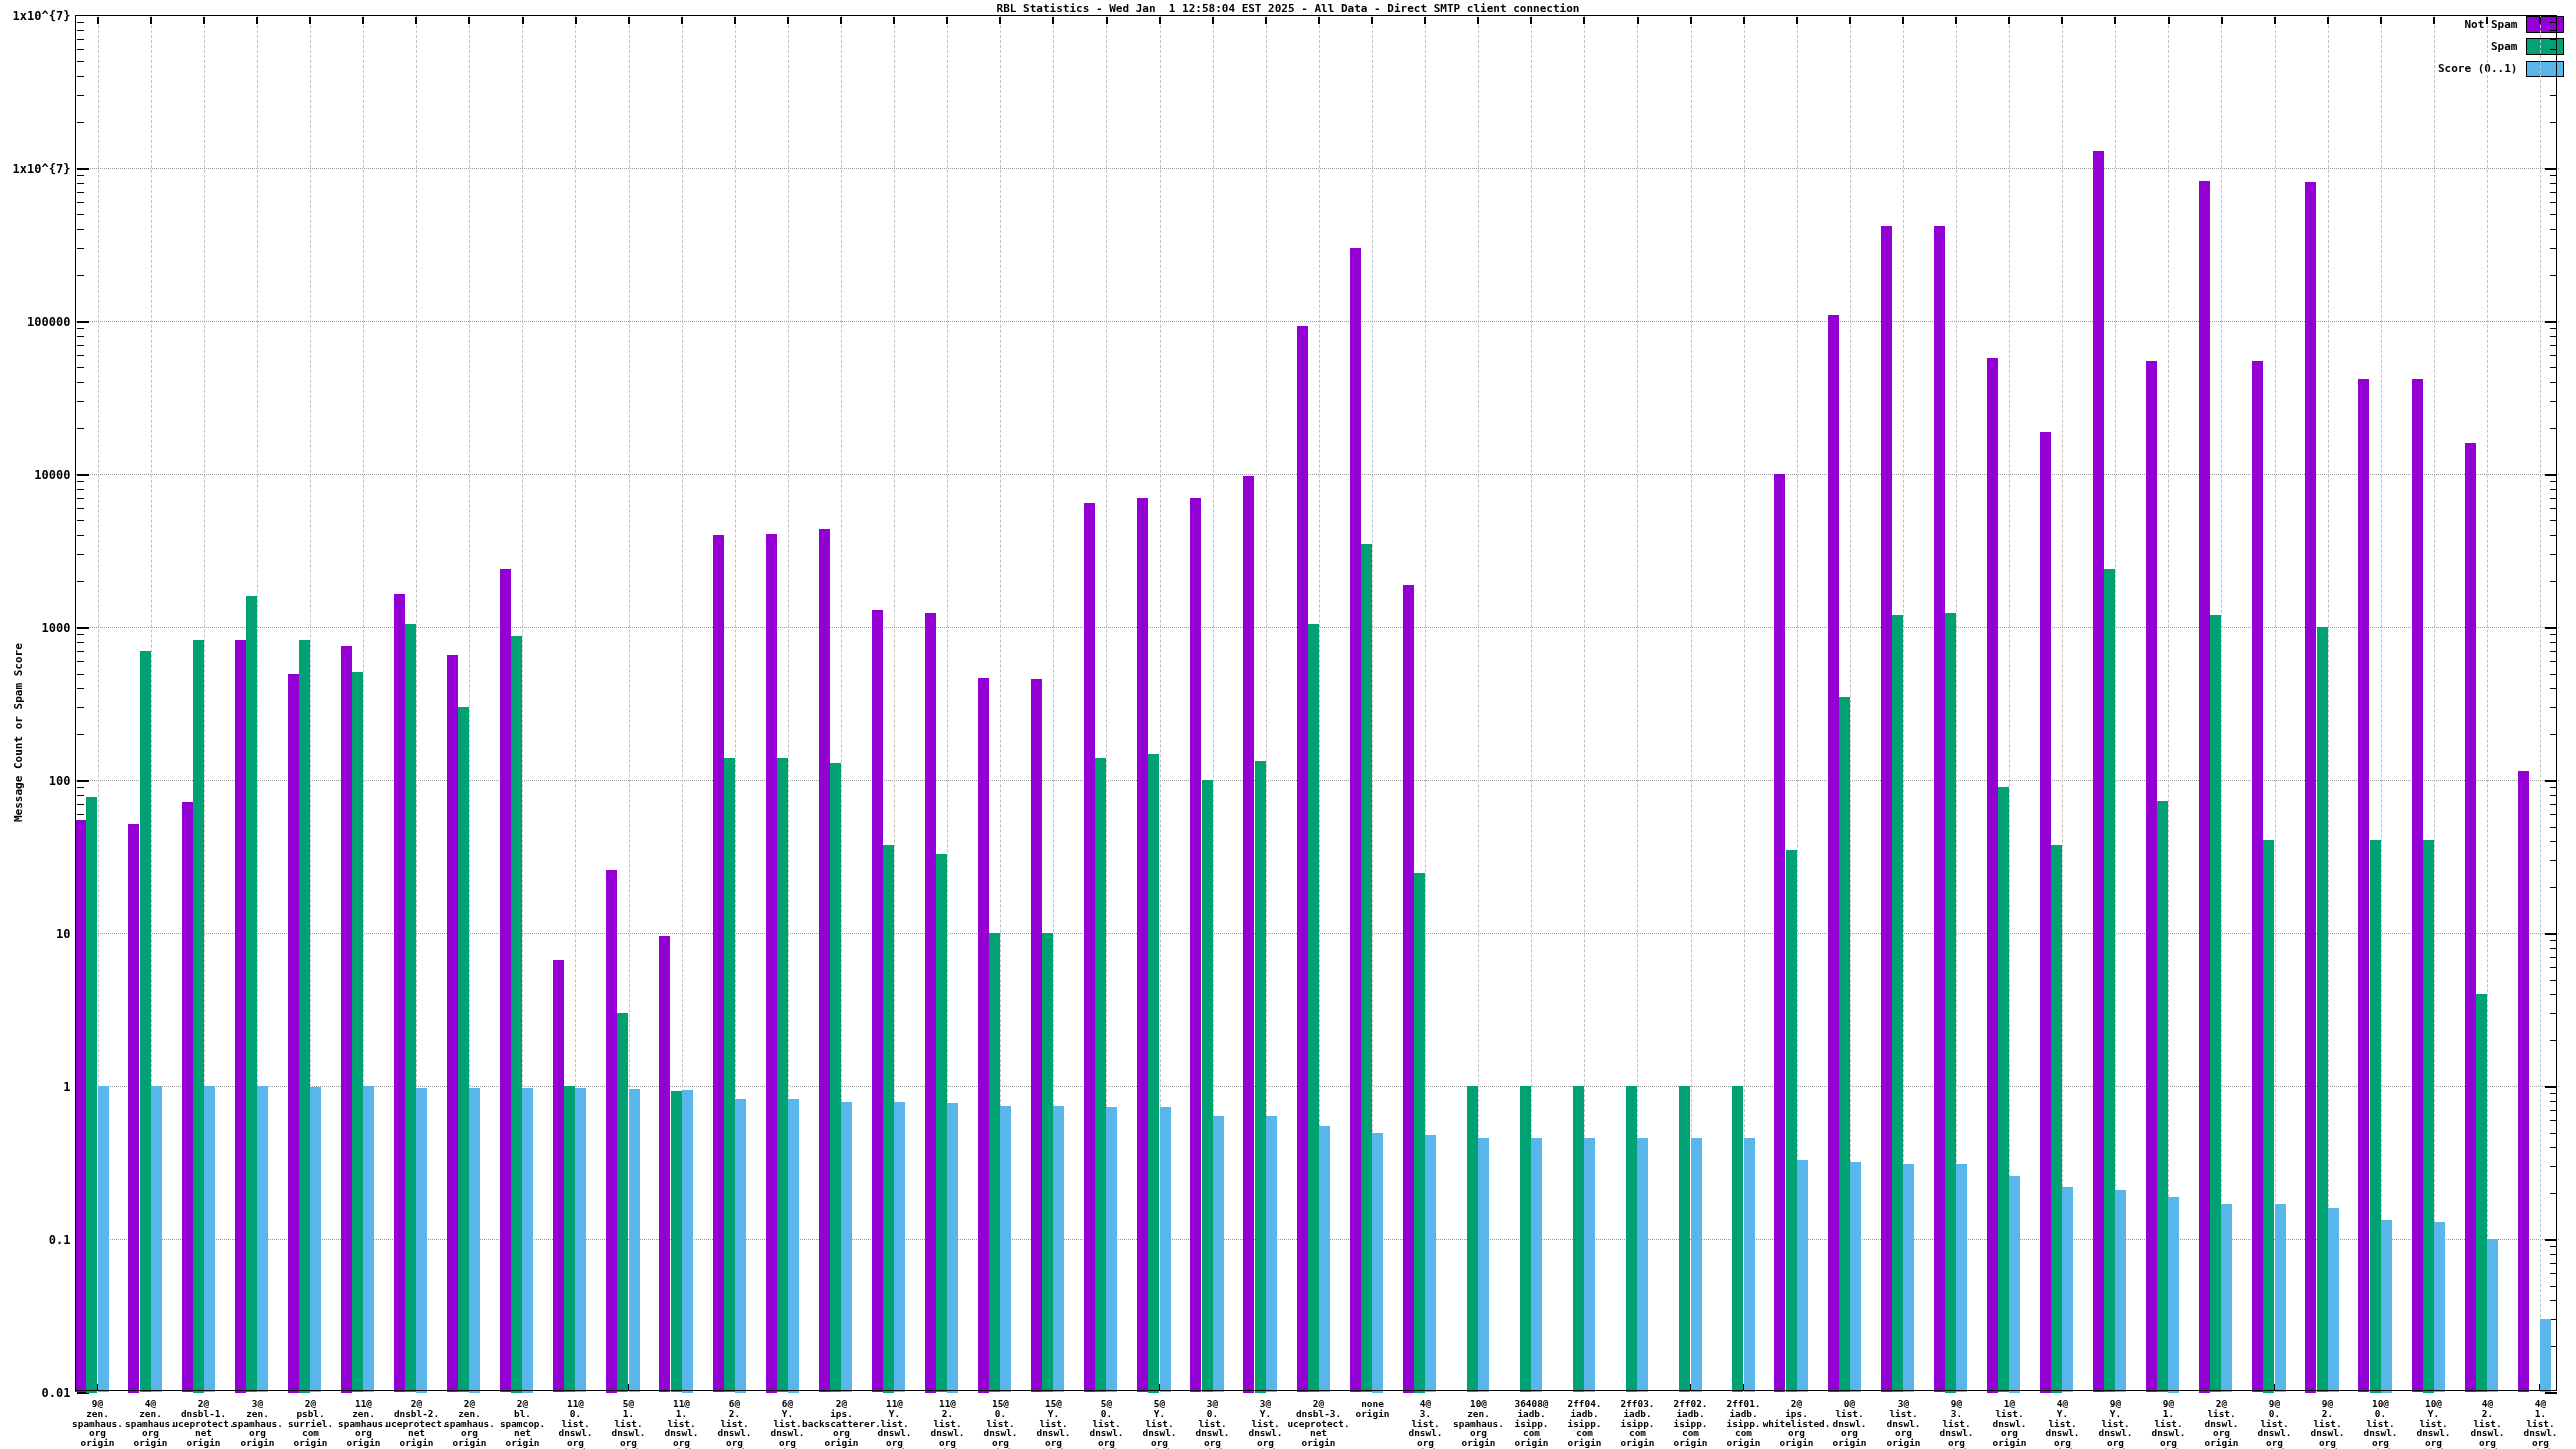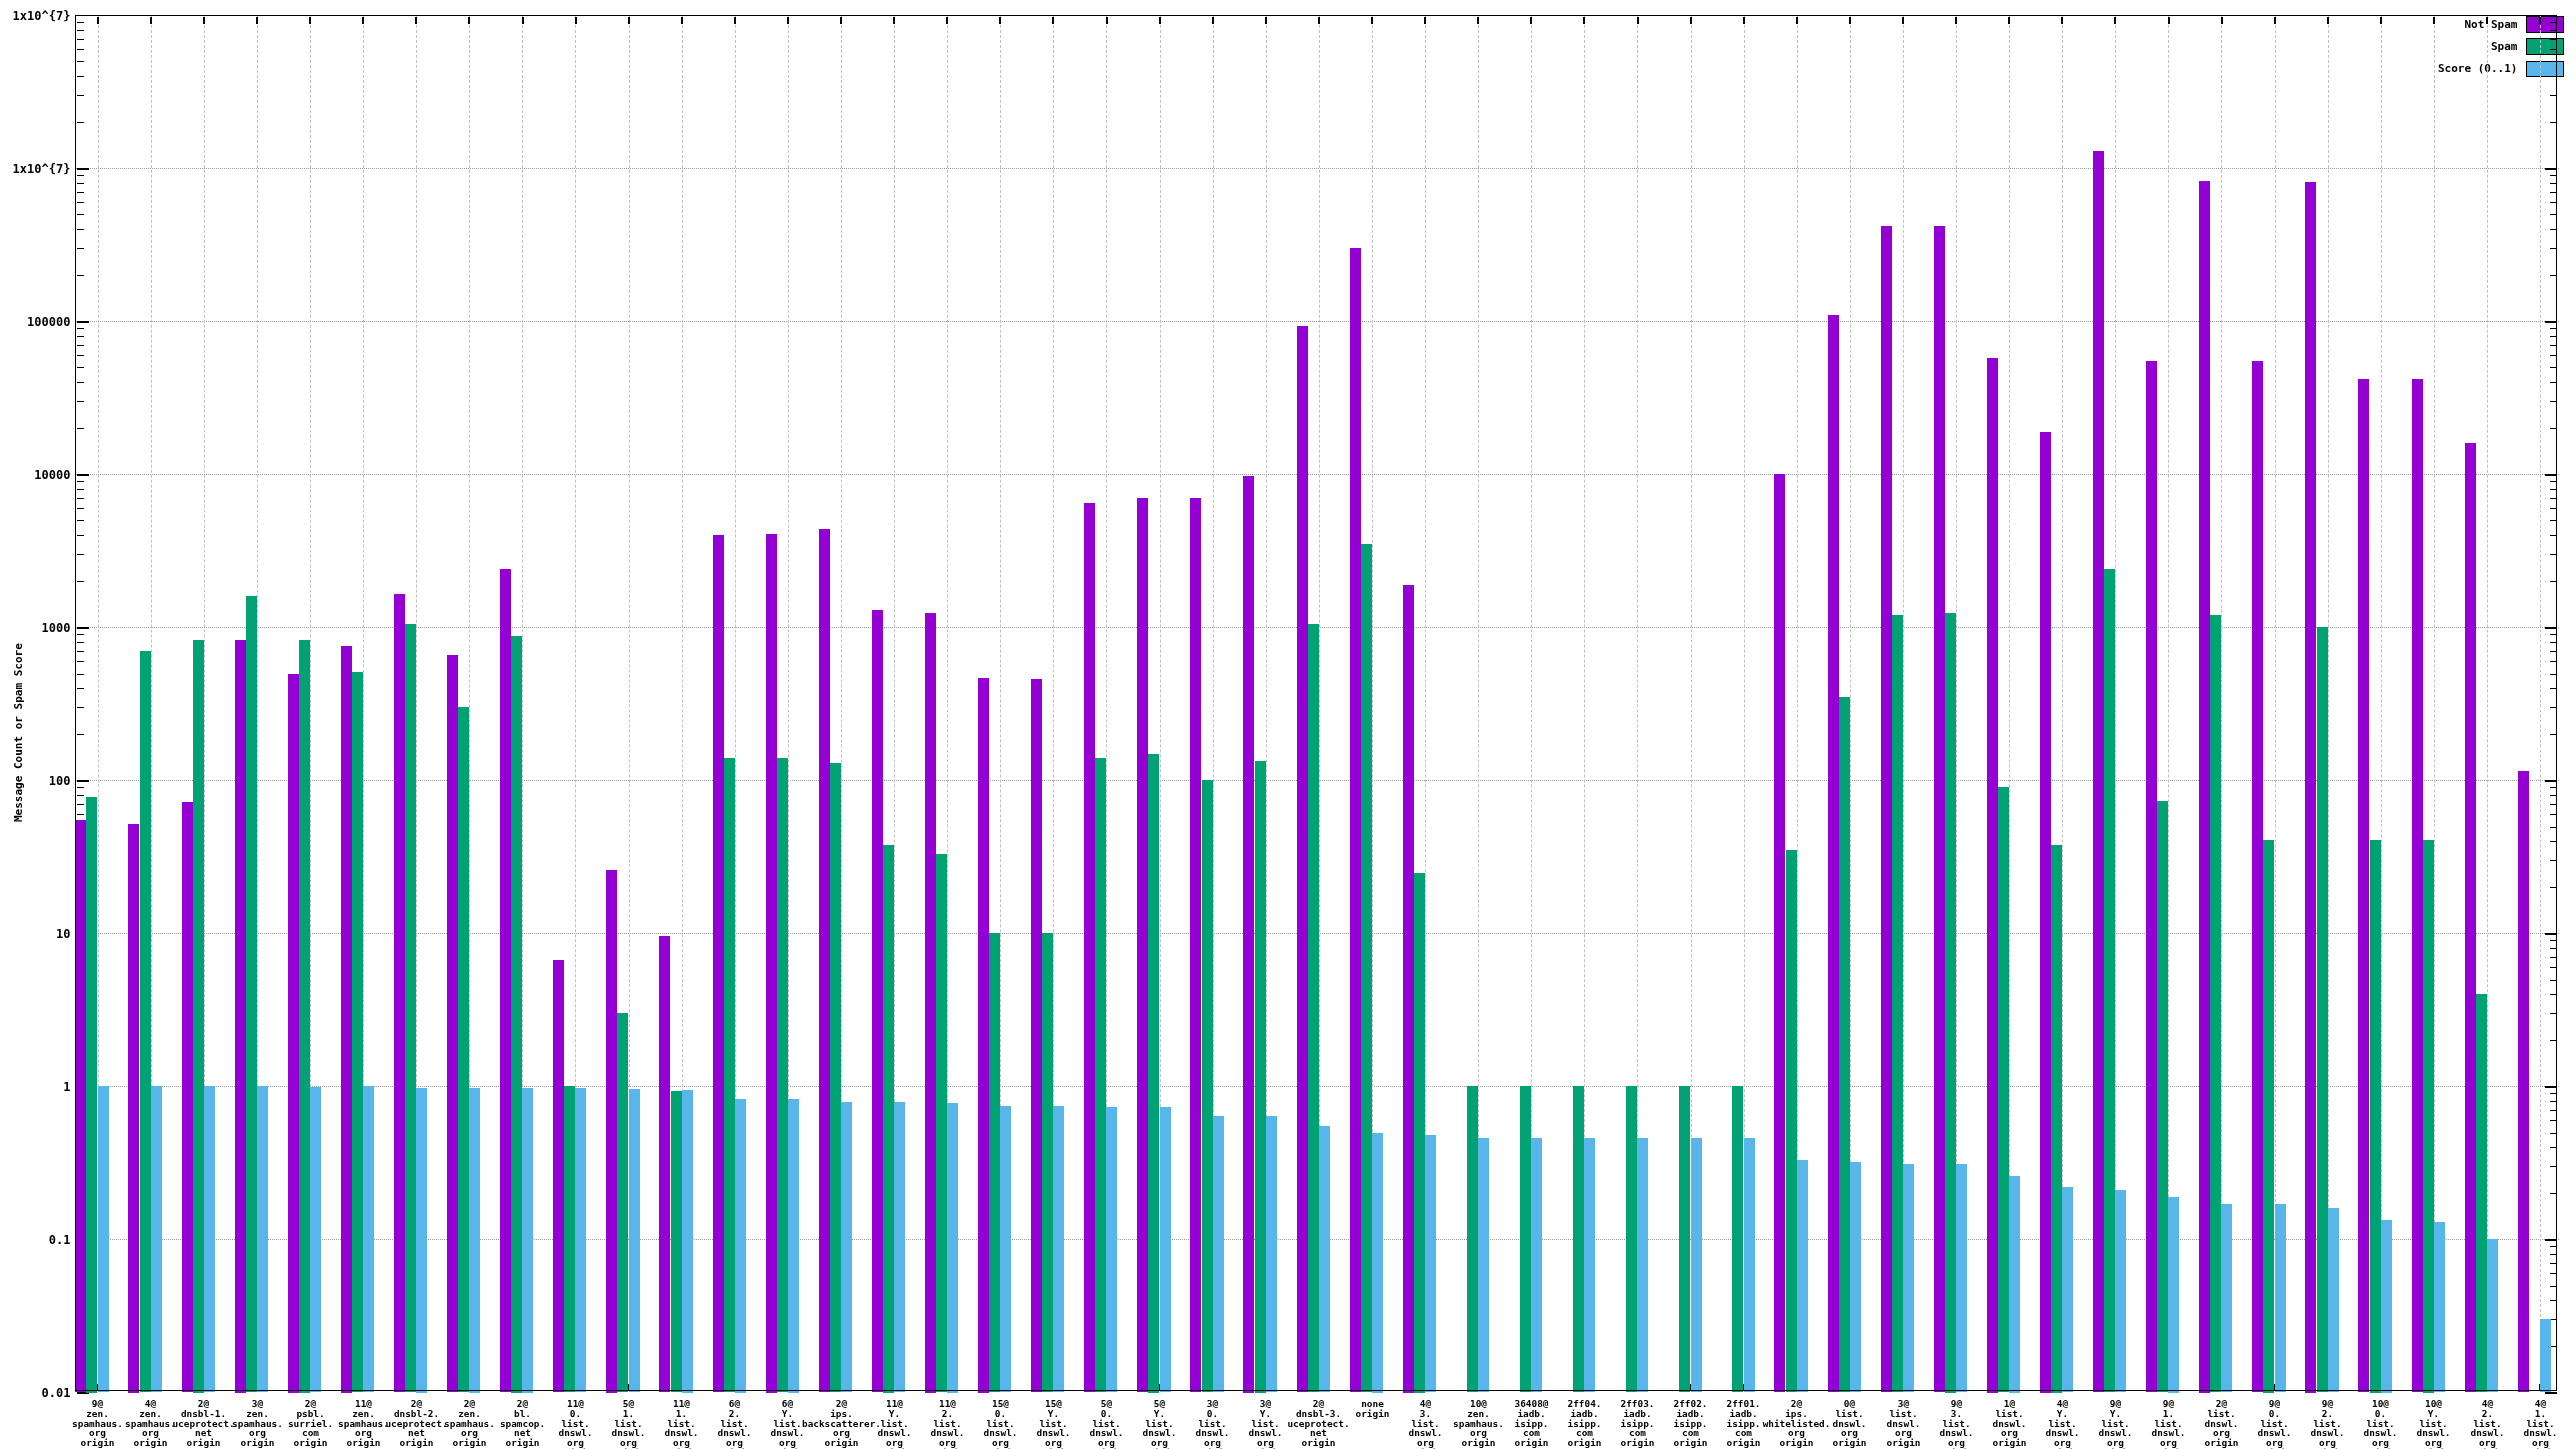--- a/index.html
+++ b/index.html
@@ -21,20 +21,21 @@
   .legend{position:absolute;top:17px;right:12px;}
   .legend-row{display:flex;align-items:center;justify-content:flex-end;
               margin-bottom:7.7px;height:14.6px;}
   .legend-label{font-size:11px;font-weight:bold;margin-right:8.6px;white-space:pre;}
   .legend-swatch{width:36px;height:14.6px;border:0.9px solid #000;}
 </style>
 </head>
 <body>
 
 <div id="stage">
+  <div class="title">RBL Statistics - Wed Jan  1 12:58:04 EST 2025 - All Data - Direct SMTP client connection</div>
   <div class="ylab" style="left:12px;top:822px;">Message Count or Spam Score</div>
   <div id="plot"></div>
   <div class="legend" id="legend">
       <div class="legend-row">
         <span class="legend-label">Not Spam</span>
         <span class="legend-swatch" style="background: rgb(148, 0, 211);"></span>
       </div>
       <div class="legend-row">
         <span class="legend-label">Spam</span>
         <span class="legend-swatch" style="background: rgb(0, 162, 115);"></span>

